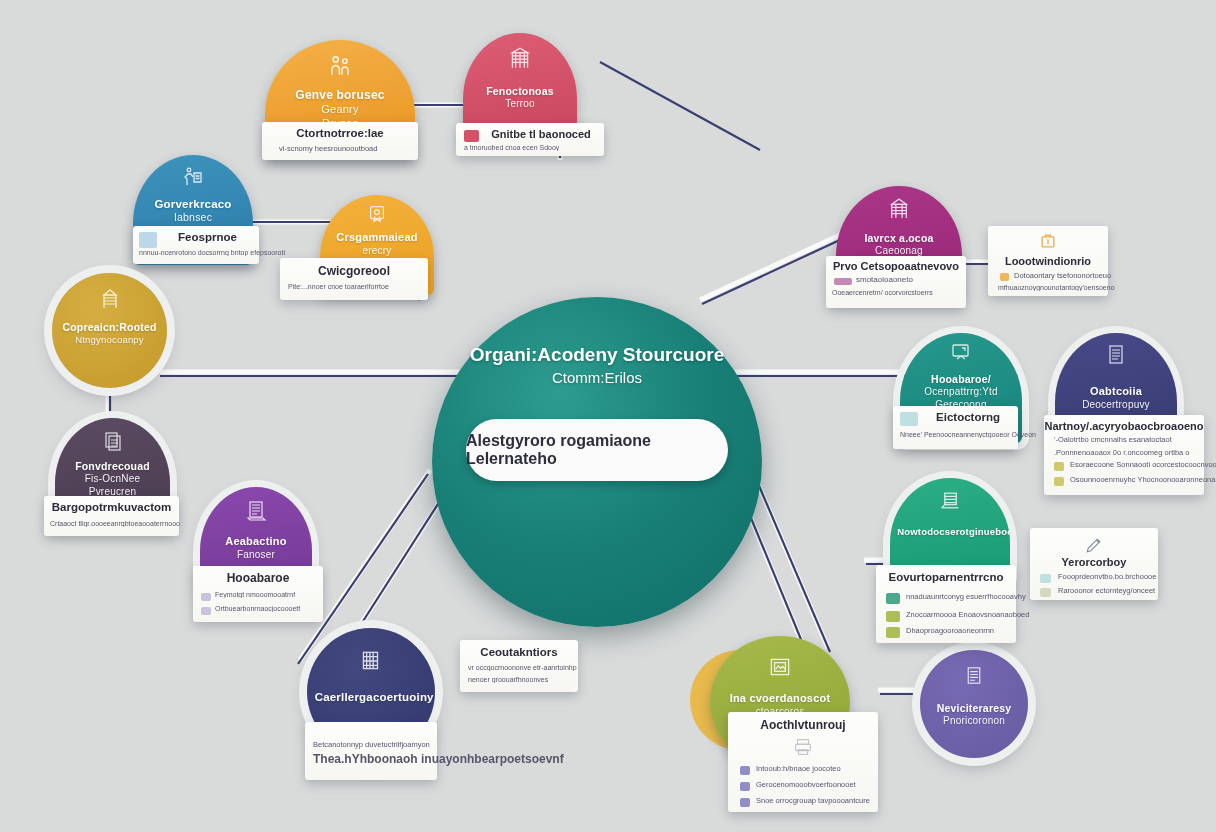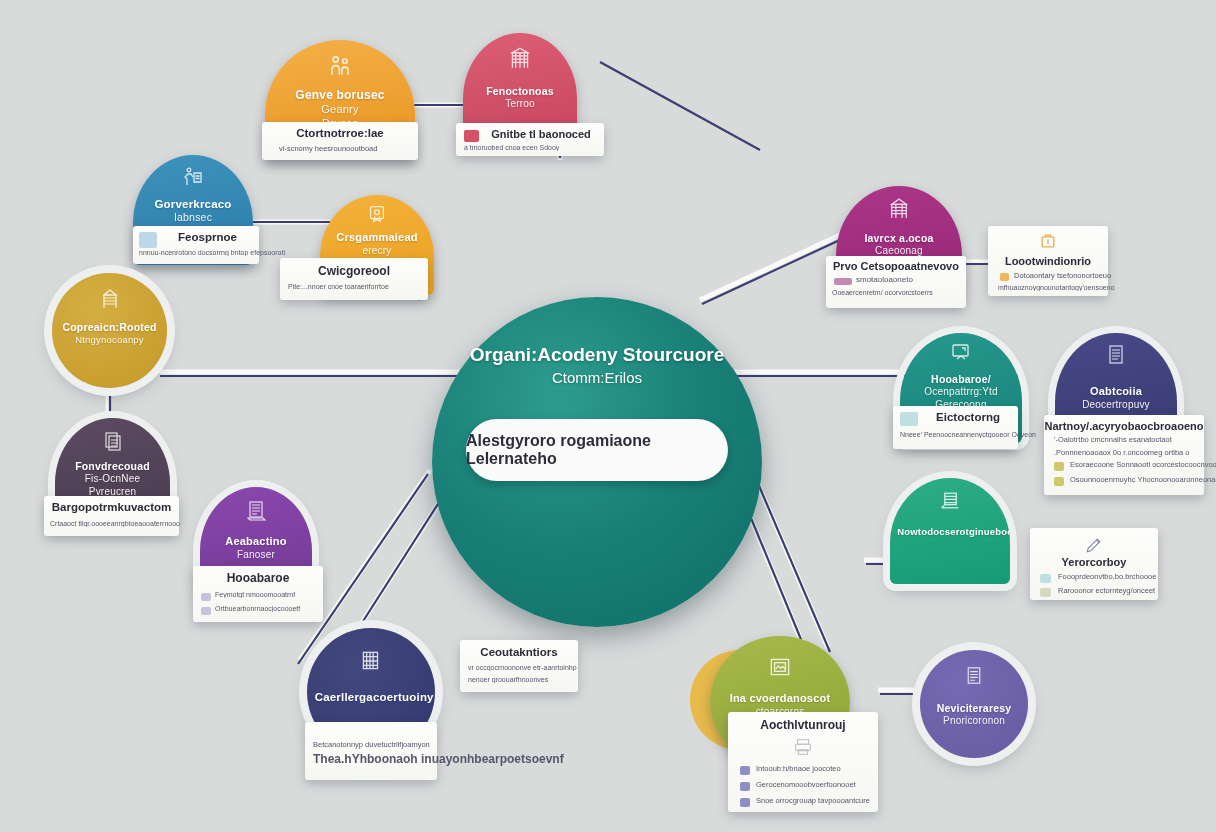--- a/index.html
+++ b/index.html
@@ -457,20 +457,29 @@
             <rect x="7" y="5" width="11" height="11"></rect>
           <path d="M7 8h11M7 11h11M7 14h11"></path>
             <path d="M4 19l3-3"></path>
         </svg>
       </span>
       <div class="ntext" style="top:48px;font-size:9.5px;">
         <span>Nowtodocserotginueboctruv</span>
       </div>
     </div>
   </div>
+  <div class="card" style="left:876px;top:565px;width:140px;height:78px;">
+    <div class="ctitle" style="top:6px;font-size:11.5px;">Eovurtoparnentrrcno</div>
+    <span class="swatch" style="left:10px;top:28px;width:14px;height:11px;background:#4aa98c;"></span>
+    <div class="cline" style="left:30px;top:27px;font-size:7.5px;">nnaduaunrtconyg esuerrfhocooavhy</div>
+    <span class="swatch" style="left:10px;top:46px;width:14px;height:11px;background:#adbd57;"></span>
+    <div class="cline" style="left:30px;top:45px;font-size:7.5px;">Znocoarmoooa Enoaovsnoanaoboed</div>
+    <span class="swatch" style="left:10px;top:62px;width:14px;height:11px;background:#adbd57;"></span>
+    <div class="cline" style="left:30px;top:61px;font-size:7.5px;">Dhaoproagooroaoneonrnn</div>
+  </div>
 
   <div class="card" style="left:1030px;top:528px;width:128px;height:72px;">
     <span class="nodeicon" style="top:7px;opacity:.8;">
       <svg width="20" height="20" viewBox="0 0 24 24" fill="none" stroke="#5f6a86" stroke-width="1.3">
         <path d="M4 20l4-1 11-11-3-3L5 16l-1 4z"></path>
           <path d="M15 6l3 3"></path>
       </svg>
     </span>
     <div class="ctitle" style="top:28px;font-size:11px;">Yerorcorboy</div>
     <span class="swatch" style="left:10px;top:46px;width:11px;height:9px;background:#bfdfe0;"></span>

